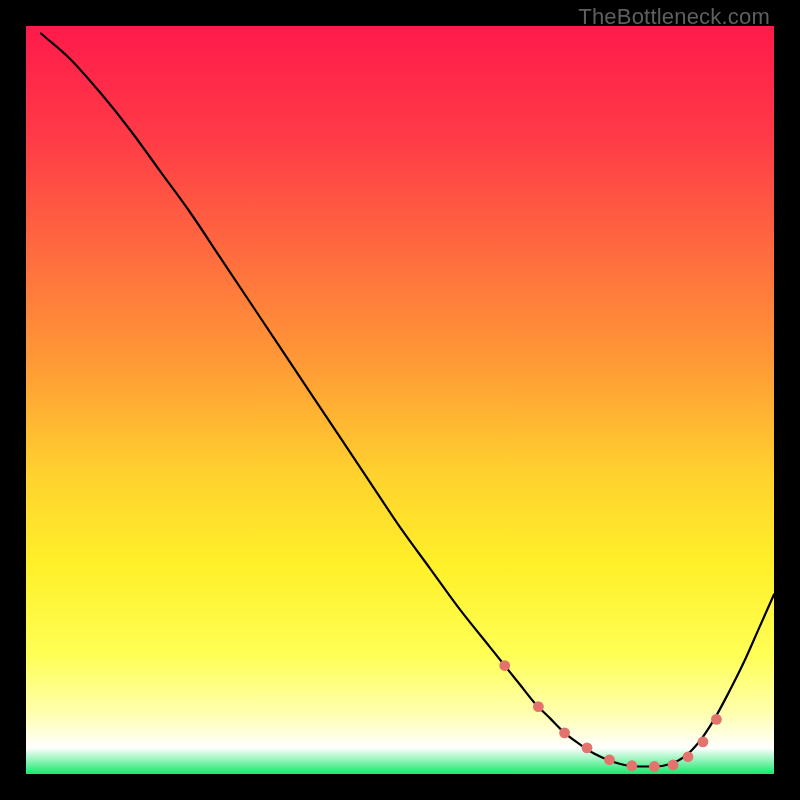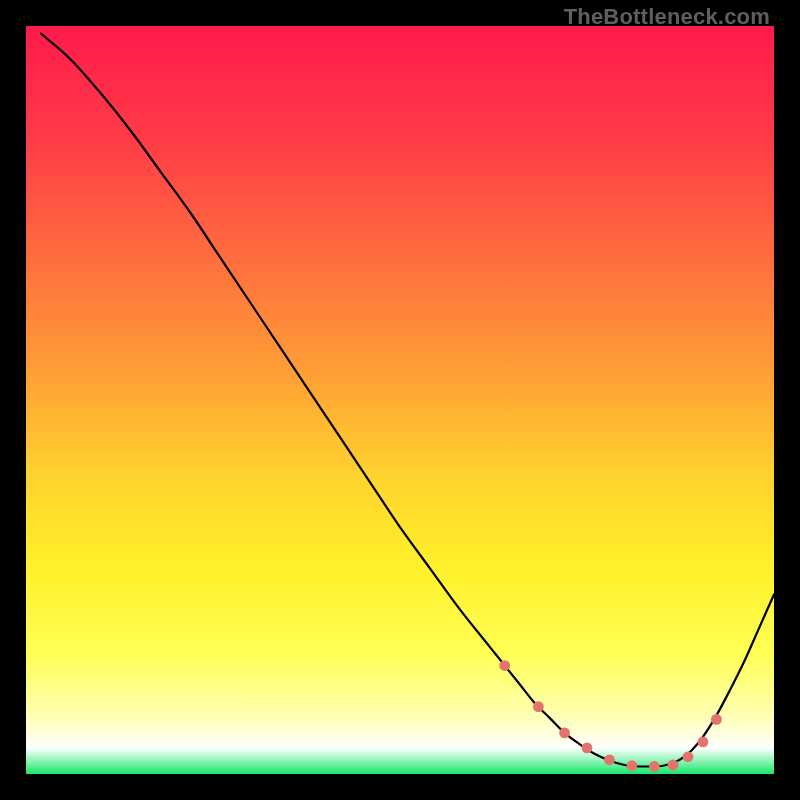--- a/index.html
+++ b/index.html
@@ -25,21 +25,21 @@
     top: 0;
     width: 748px;
     height: 748px;
   }
   .watermark {
     position: absolute;
     top: 4px;
     right: 30px;
     color: #5f5f5f;
     font-size: 22px;
-    font-weight: 700;
+    font-weight: 400;
     letter-spacing: 0.2px;
     user-select: none;
   }
 </style>
 </head>
 <body>
 
 <div class="frame">
   <svg class="plot" viewBox="0 0 748 748">
     <defs>

